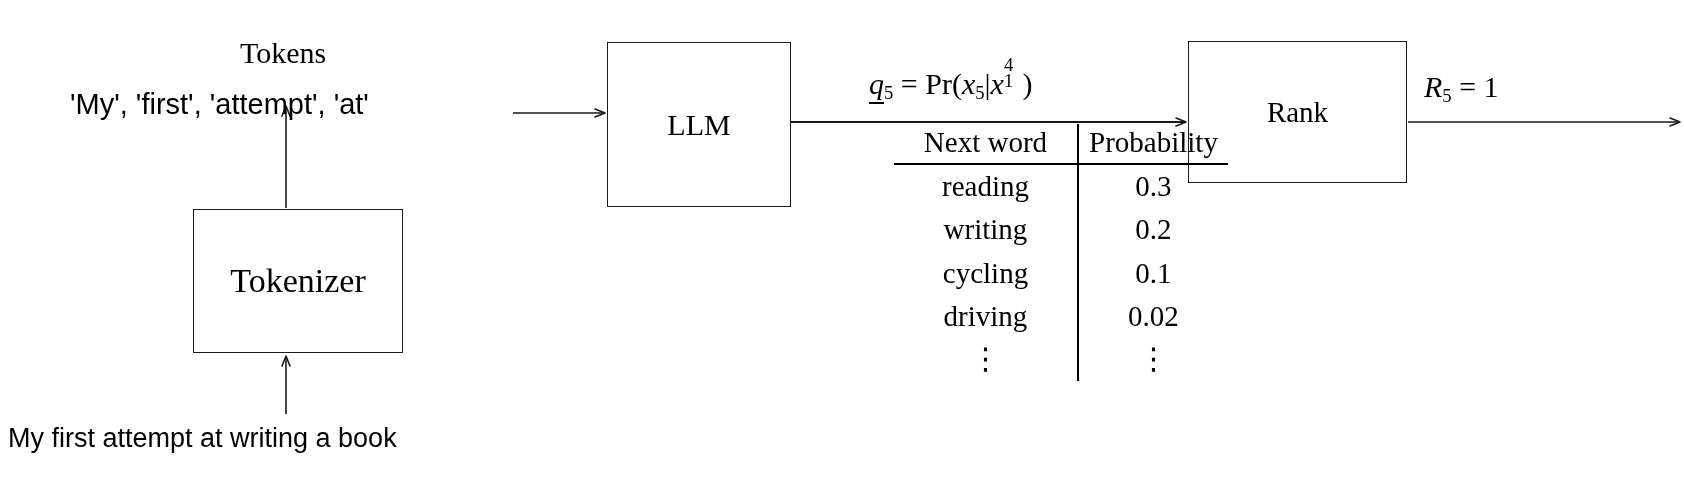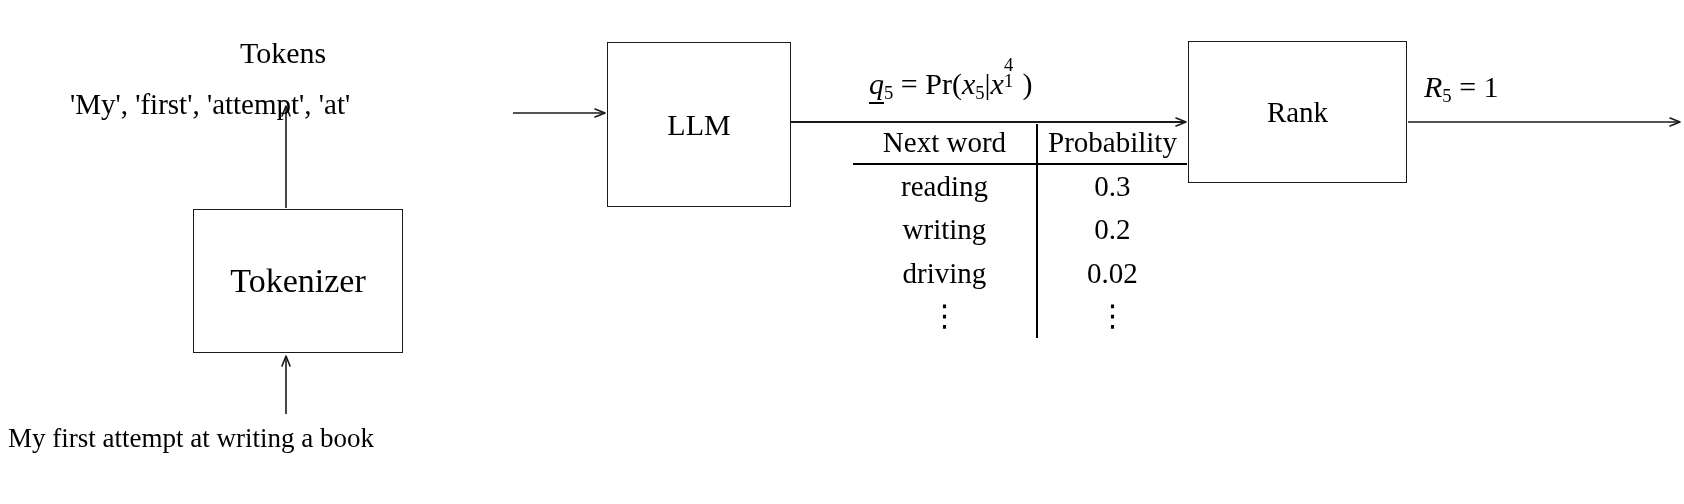--- a/index.html
+++ b/index.html
@@ -6,21 +6,21 @@
   body{
     width:1684px;height:504px;
     background:#ffffff;
     font-family:"Liberation Serif","DejaVu Serif",serif;
     color:#000000;
     overflow:hidden;
   }
   #stage{position:relative;width:1684px;height:504px;}
 
   .serif{font-family:"Liberation Serif","DejaVu Serif",serif;}
-  .mono{font-family:Liberation Serif, serif;text-align:right;}
+  .mono{font-family:Liberation Sans, sans-serif;text-align:right;}
 
   .abs{position:absolute;}
 
   
   .box{
     position:absolute;
     border:1.6px solid #1a1a1a;
     background:#ffffff;
     display:flex;
     align-items:center;
@@ -53,21 +53,21 @@
   .uline{border-bottom:2px solid #000;padding-bottom:1px;display:inline-block;}
   .it{font-style:italic;}
   sub{font-size:0.62em;vertical-align:-0.28em;}
   .supsub{display:inline-block;position:relative;width:0.62em;height:1em;vertical-align:baseline;}
   .supsub .s-up{position:absolute;left:0;top:-0.52em;font-size:0.62em;}
   .supsub .s-dn{position:absolute;left:0;top:0.30em;font-size:0.62em;}
 
   
   #prob-table{
     position:absolute;
-    left:853px;top:124px;
+    left:894px;top:124px;
     width:334px;
   }
   #prob-table table{
     border-collapse:collapse;
     width:334px;
     font-size:29px;
   }
   #prob-table th{
     font-weight:normal;
     padding:2px 0 4px 0;
@@ -145,20 +145,24 @@
       <tbody>
         <tr>
           <td class="col-word">reading</td>
           <td class="col-prob">0.3</td>
         </tr>
         <tr>
           <td class="col-word">writing</td>
           <td class="col-prob">0.2</td>
         </tr>
         <tr>
+          <td class="col-word">cycling</td>
+          <td class="col-prob">0.1</td>
+        </tr>
+        <tr>
           <td class="col-word">driving</td>
           <td class="col-prob">0.02</td>
         </tr>
         <tr class="dots">
           <td class="col-word"><span class="vdots">⋮</span></td>
           <td class="col-prob"><span class="vdots">⋮</span></td>
         </tr>
       </tbody>
     </table>
   </div>

